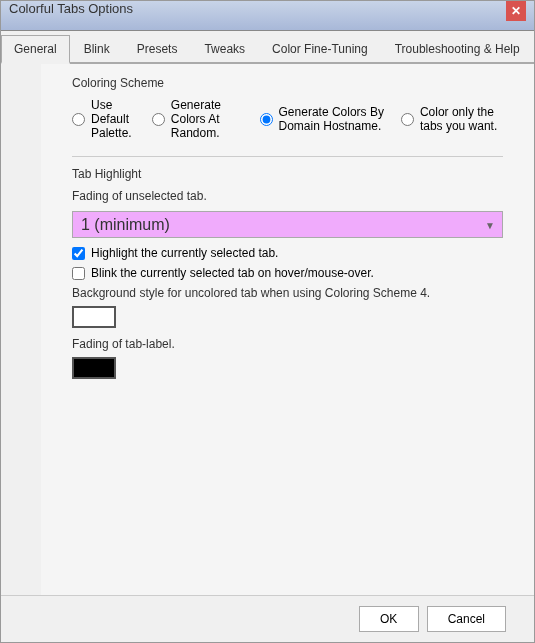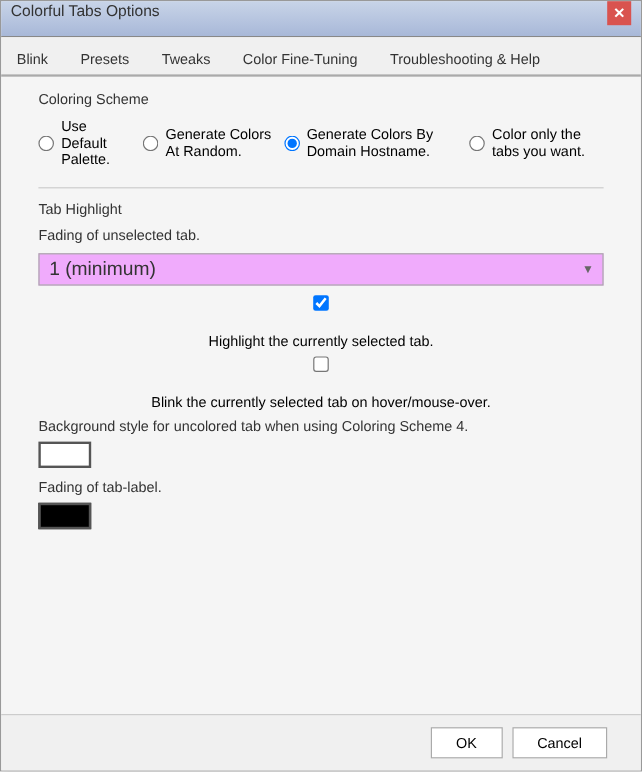--- a/index.html
+++ b/index.html
@@ -70,20 +70,21 @@
       background: #f0f0f0;
       border: 1px solid #aaa;
       border-bottom: 2px solid #f0f0f0;
       margin-bottom: -2px;
       font-weight: normal;
     }
     .content {
       flex: 1;
       padding: 12px 31px;
       background: #f5f5f5;
+      margin-left: 40px;
     }
     .section-title {
       font-size: 12px;
       color: #333;
       margin-bottom: 8px;
       font-weight: normal;
     }
     .radio-group {
       display: flex;
       flex-direction: row;
@@ -128,24 +129,23 @@
       right: 8px;
       top: 50%;
       transform: translateY(-50%);
       pointer-events: none;
       font-size: 10px;
       color: #666;
     }
     .checkbox-item {
       display: flex;
       align-items: center;
-      gap: 18px;
+      gap: 6px;
       font-size: 12px;
       margin-bottom: 6px;
-      flex-direction: column;
     }
     .checkbox-item input[type="checkbox"] {
       margin: 0;
       cursor: pointer;
     }
     .color-btn-container {
       margin: 6px 0;
     }
     .color-btn {
       width: 44px;
@@ -187,20 +187,21 @@
 <body>
 
 <div class="dialog">
 
   <div class="title-bar">
     <span class="title-text">Colorful Tabs Options</span>
     <button class="close-btn">✕</button>
   </div>
 
   <div class="tab-bar">
+    <div class="tab active">General</div>
     <div class="tab">Blink</div>
     <div class="tab">Presets</div>
     <div class="tab">Tweaks</div>
     <div class="tab">Color Fine-Tuning</div>
     <div class="tab">Troubleshooting &amp; Help</div>
   </div>
 
   <div class="content">
 
     <div class="section">

